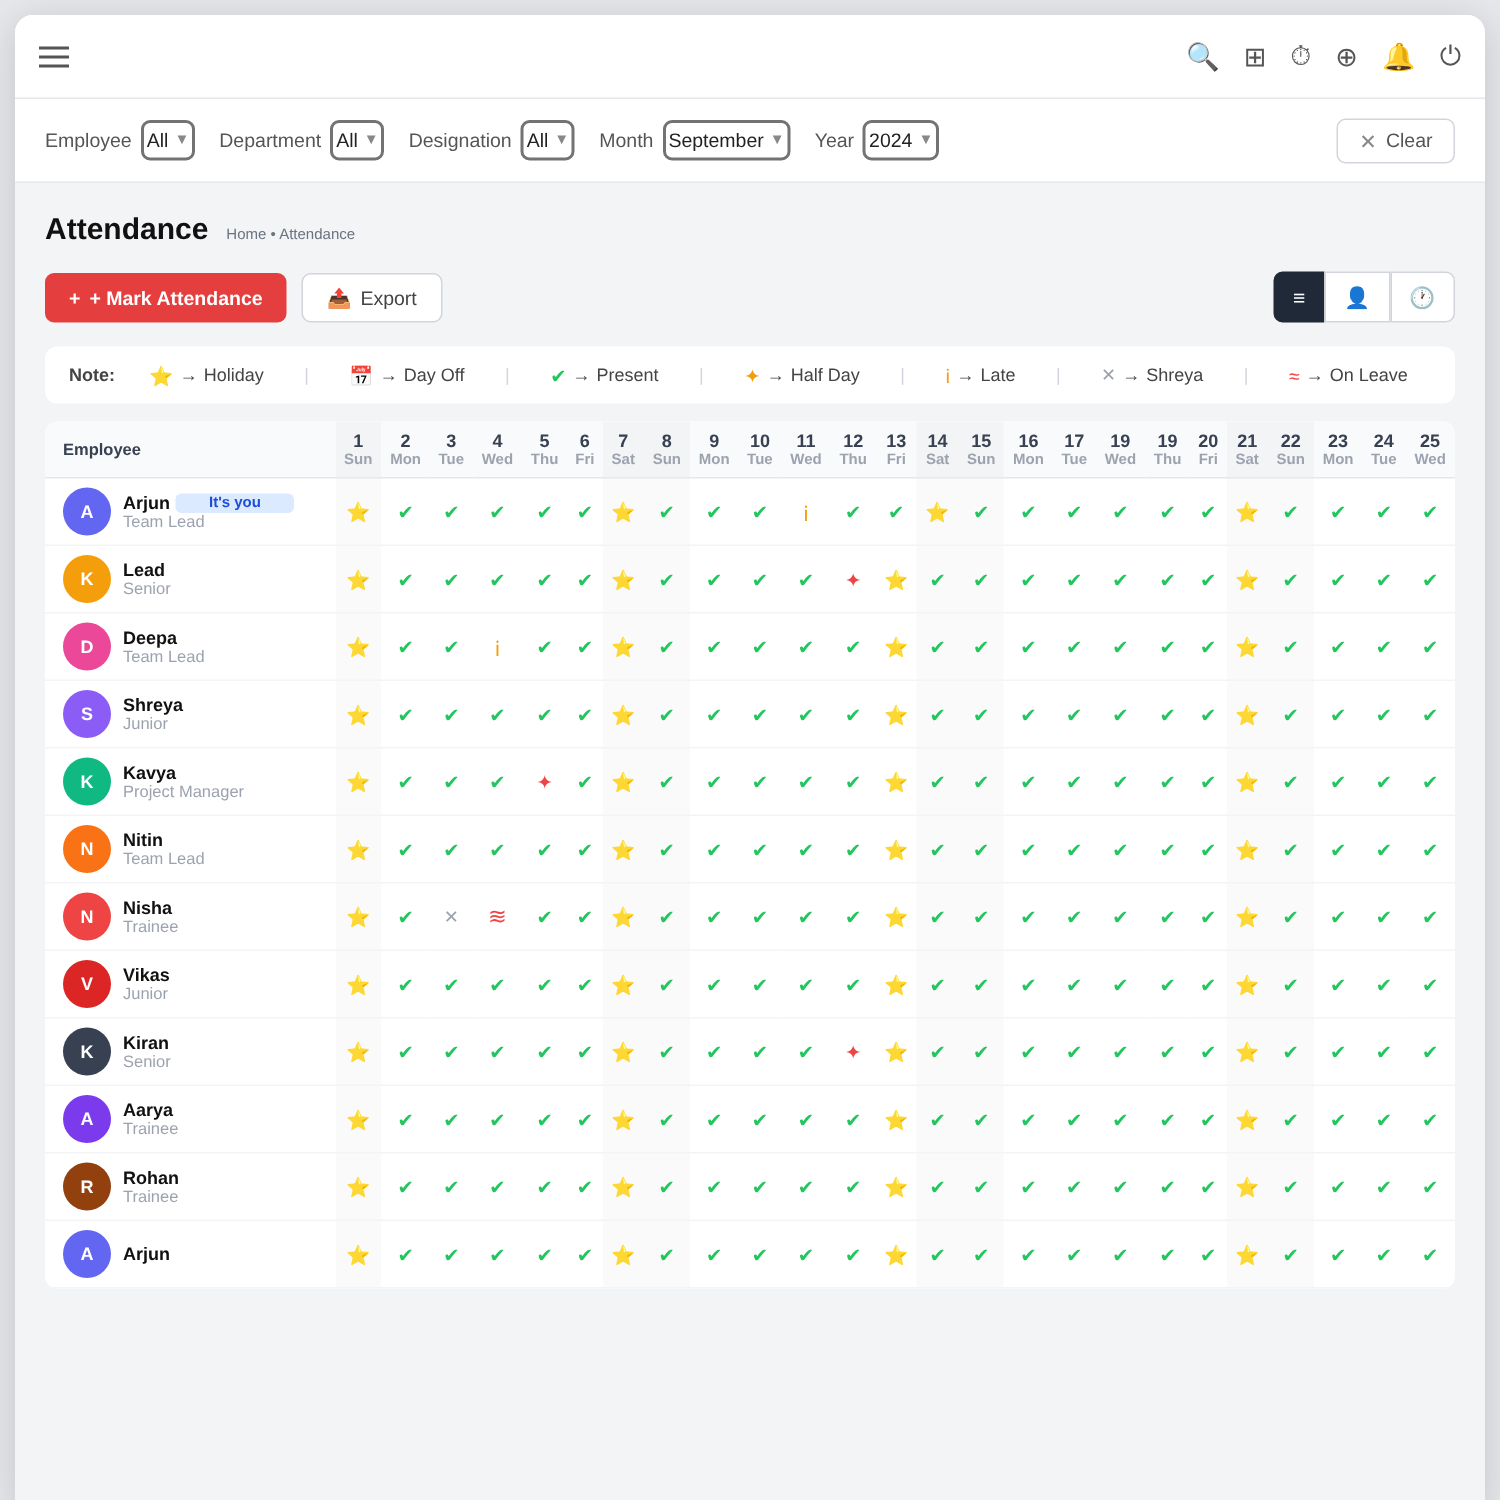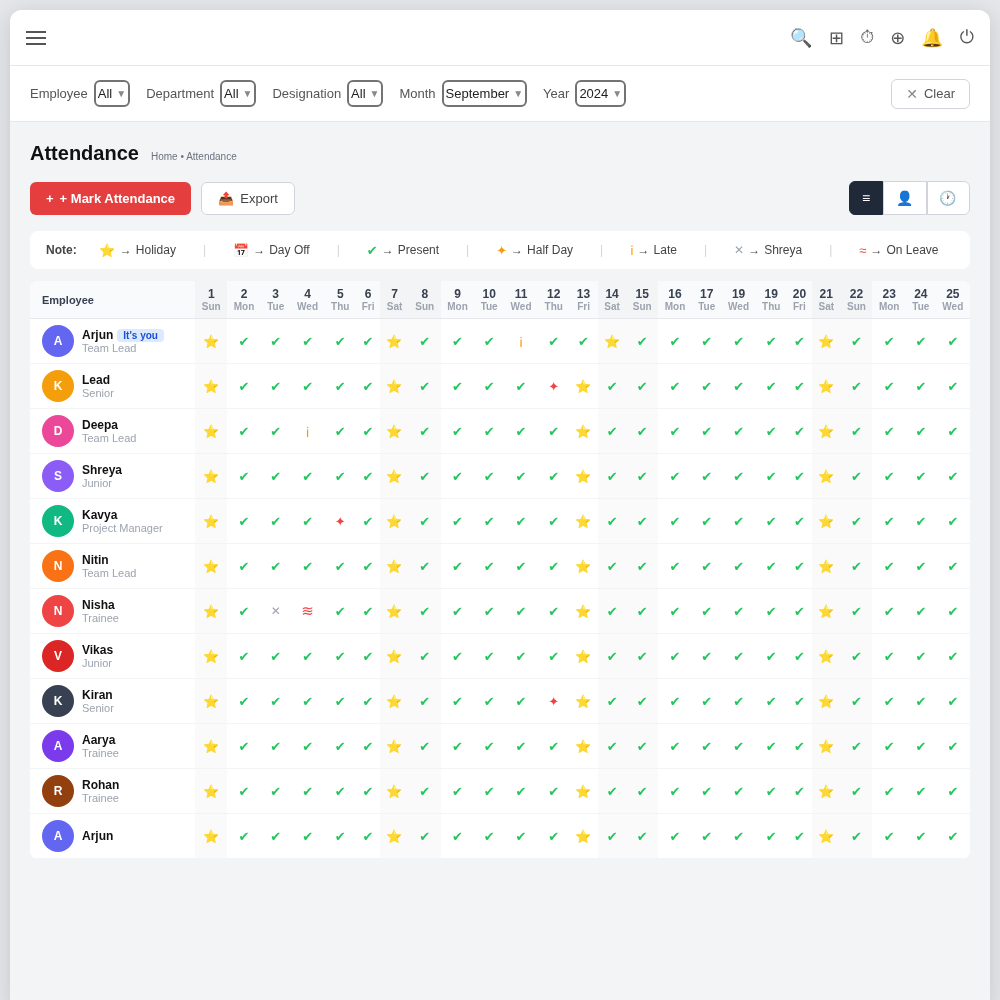--- a/index.html
+++ b/index.html
@@ -211,21 +211,21 @@
       font-size: 12px;
       font-weight: 600;
       color: #fff;
     }
     .emp-name { font-size: 12px; font-weight: 600; color: #111; display: flex; align-items: center; gap: 4px; }
     .emp-role { font-size: 11px; color: #9ca3af; }
     .tag-you {
       background: #dbeafe;
       color: #1d4ed8;
       font-size: 10px;
-      padding: 1px 6px;
+      padding: 1px 22px;
       border-radius: 4px;
       font-weight: 600;
     }
     .icon-star { color: #f59e0b; font-size: 13px; }
     .icon-check { color: #22c55e; font-size: 13px; }
     .icon-half-star { color: #ef4444; font-size: 13px; }
     .icon-late { color: #f59e0b; font-size: 13px; }
     .icon-absent { color: #9ca3af; font-size: 12px; }
     .icon-leave { color: #ef4444; font-size: 13px; }
     td.weekend { background: #fafafa; }

